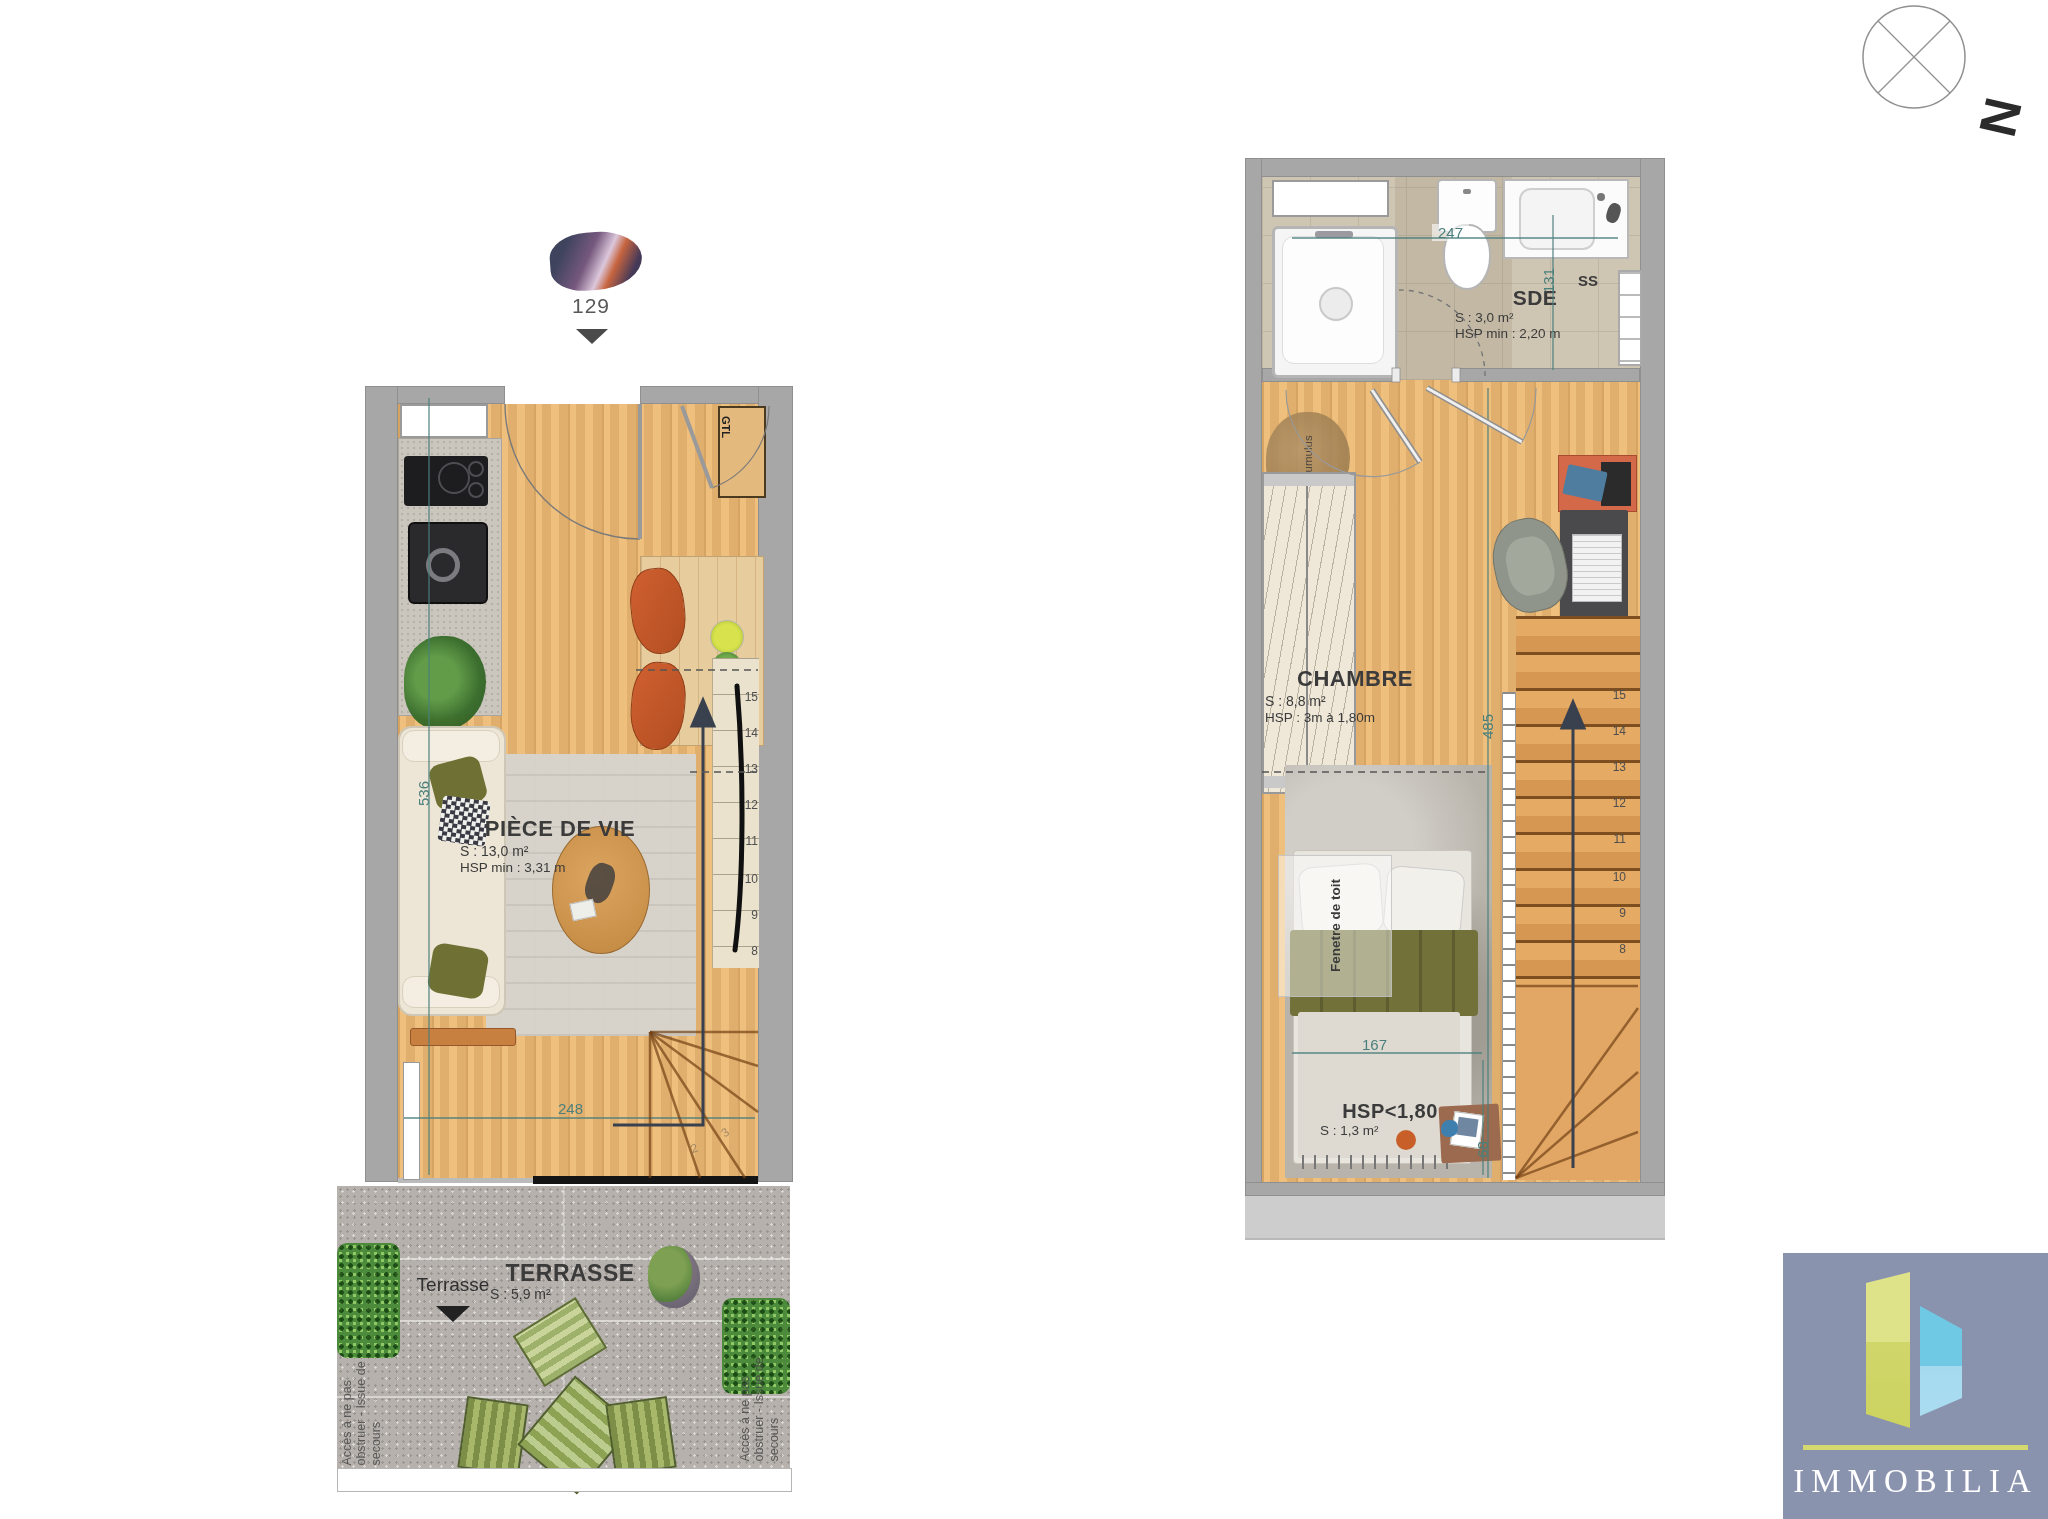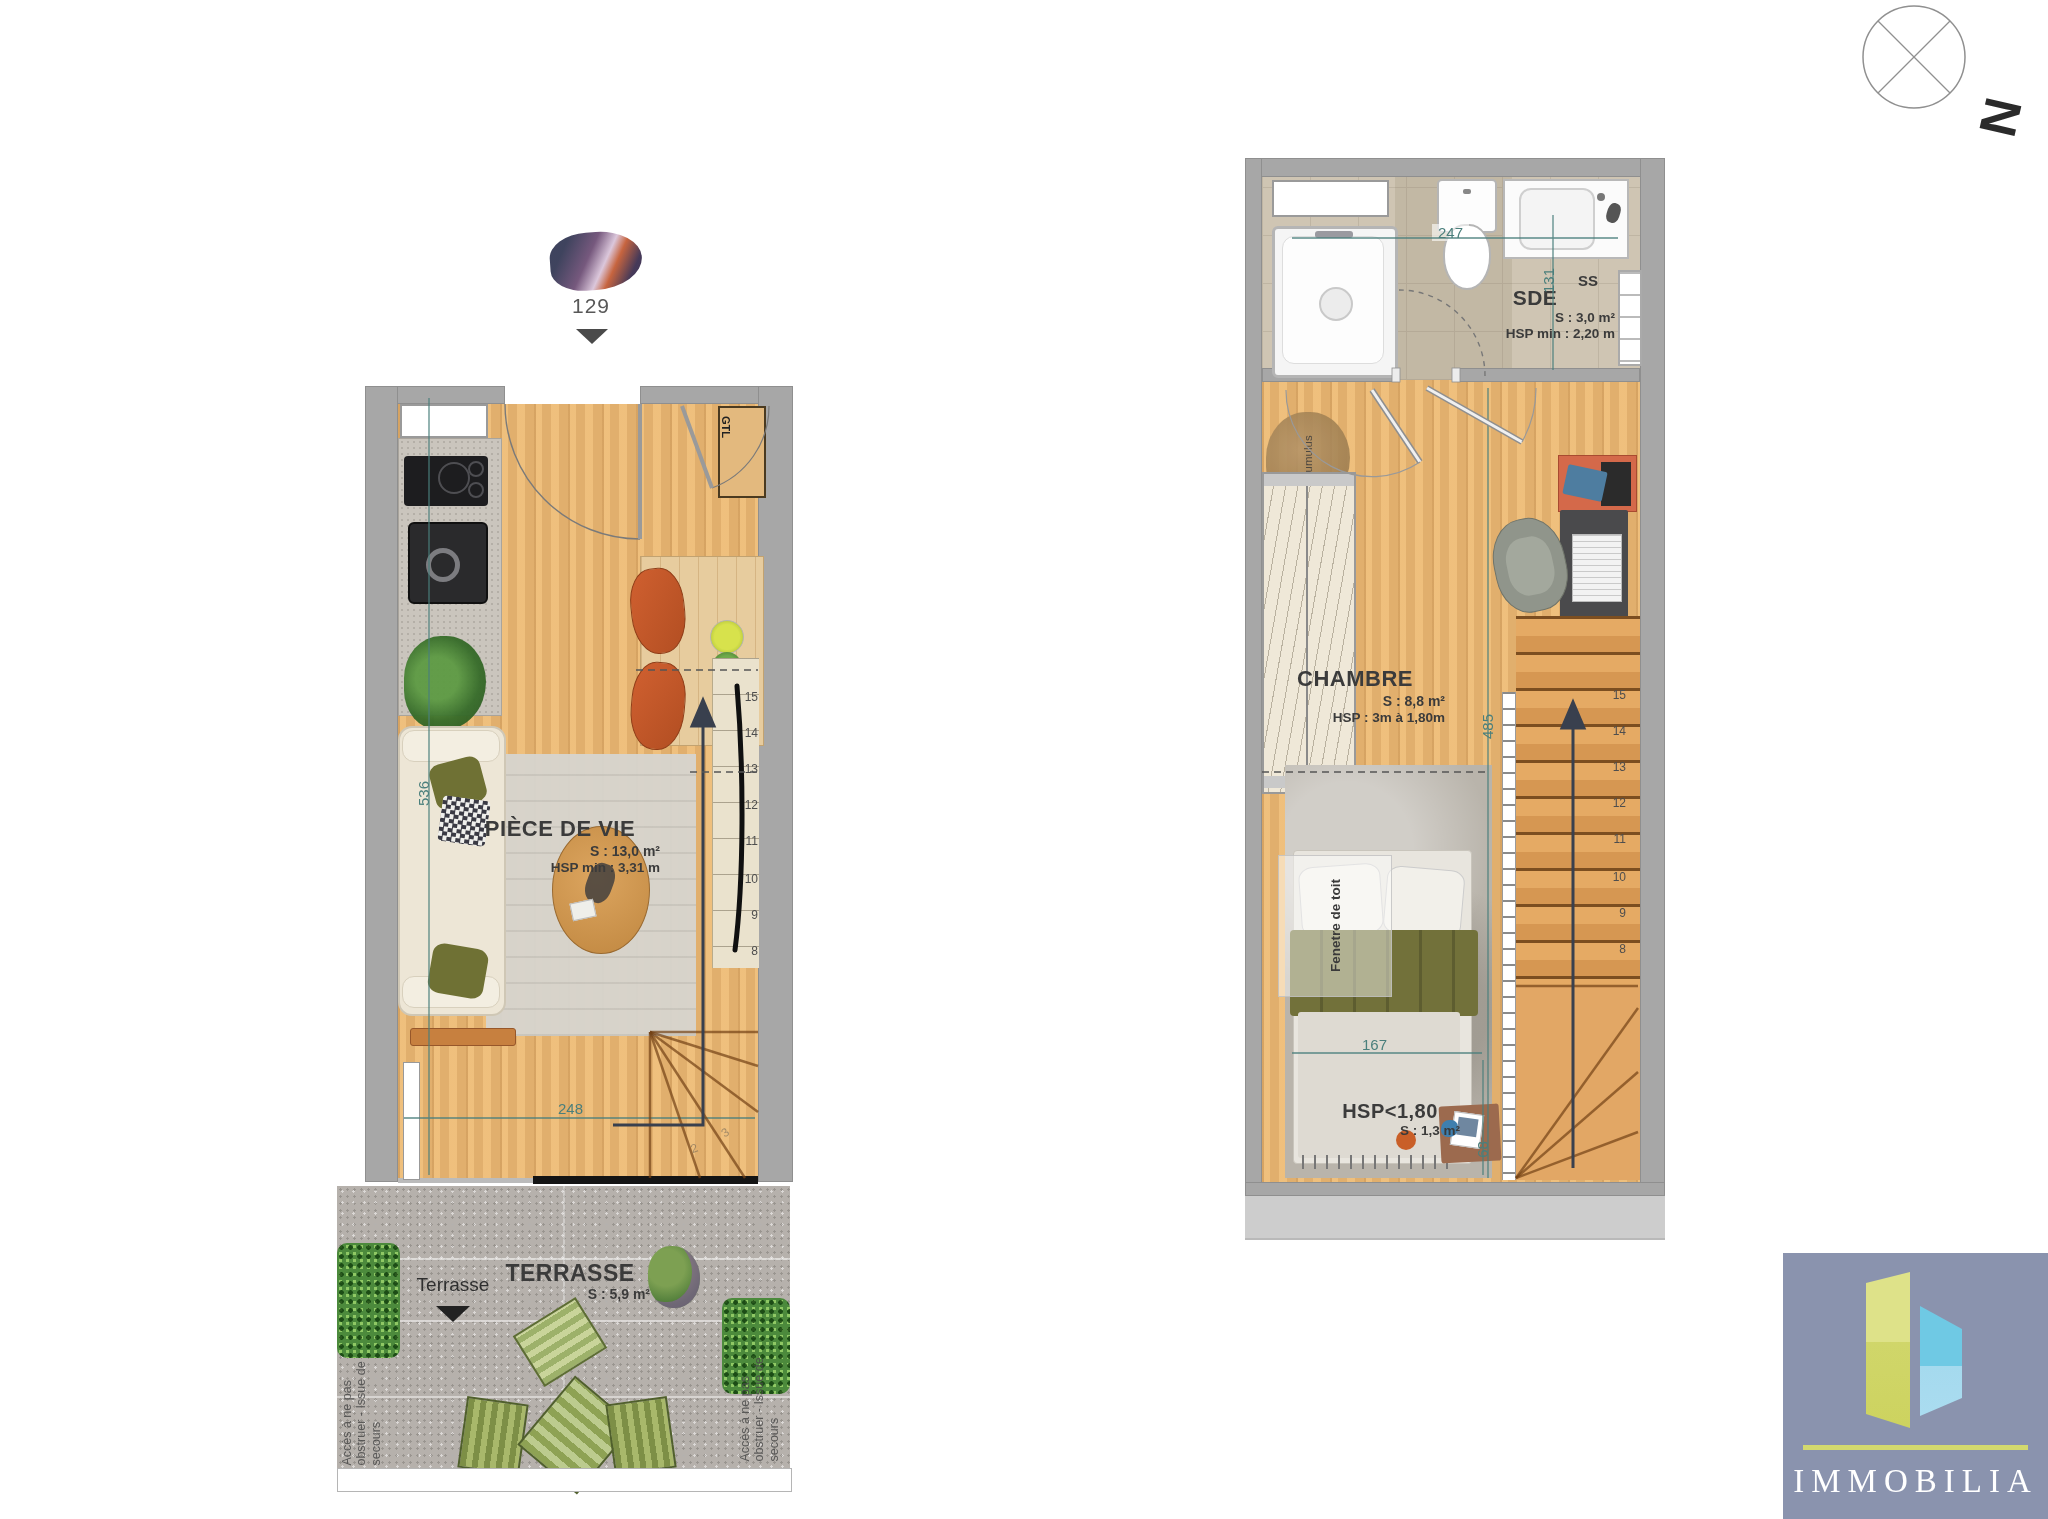--- a/index.html
+++ b/index.html
@@ -15,21 +15,21 @@
                          repeating-linear-gradient(90deg,#bfb5a3 0 1px,transparent 1px 48px);}
   .gravel{background-color:#b6b1ac;
         background-image:radial-gradient(rgba(80,75,70,.28) 1px, transparent 1.4px),
                          radial-gradient(rgba(255,255,255,.5) 1px, transparent 1.3px);
         background-size:7px 7px, 11px 11px;}
   .hedge{background-color:#4c8a3c;border-radius:10px;
         background-image:radial-gradient(rgba(16,60,12,.8) 2px, transparent 2.6px),
                          radial-gradient(rgba(160,215,110,.8) 1.5px, transparent 2px);
         background-size:9px 9px, 7px 7px;}
   .lbl{font-weight:bold;color:#3b3b3b;letter-spacing:.5px;text-align:center;line-height:1.15;}
-  .sub{font-weight:bold;color:#3b3b3b;text-align:right;line-height:1.2;}
+  .sub{font-weight:normal;color:#3b3b3b;text-align:left;line-height:1.2;}
   .dim{color:#4a7f7c;font-size:15px;white-space:nowrap;}
   .rot{transform:rotate(-90deg);transform-origin:center;}
   .num{position:absolute;font-size:12px;color:#4e4e4e;width:22px;text-align:right;}
   .checker{background:repeating-conic-gradient(#3a3a44 0 25%, #efefec 0 50%) 0 0/9px 9px;}
   .stripes{background:repeating-linear-gradient(90deg,#7d8f46 0 6px,#a8b86b 6px 12px);}
 </style>
 </head>
 <body>
 
 <div id="canvas">

